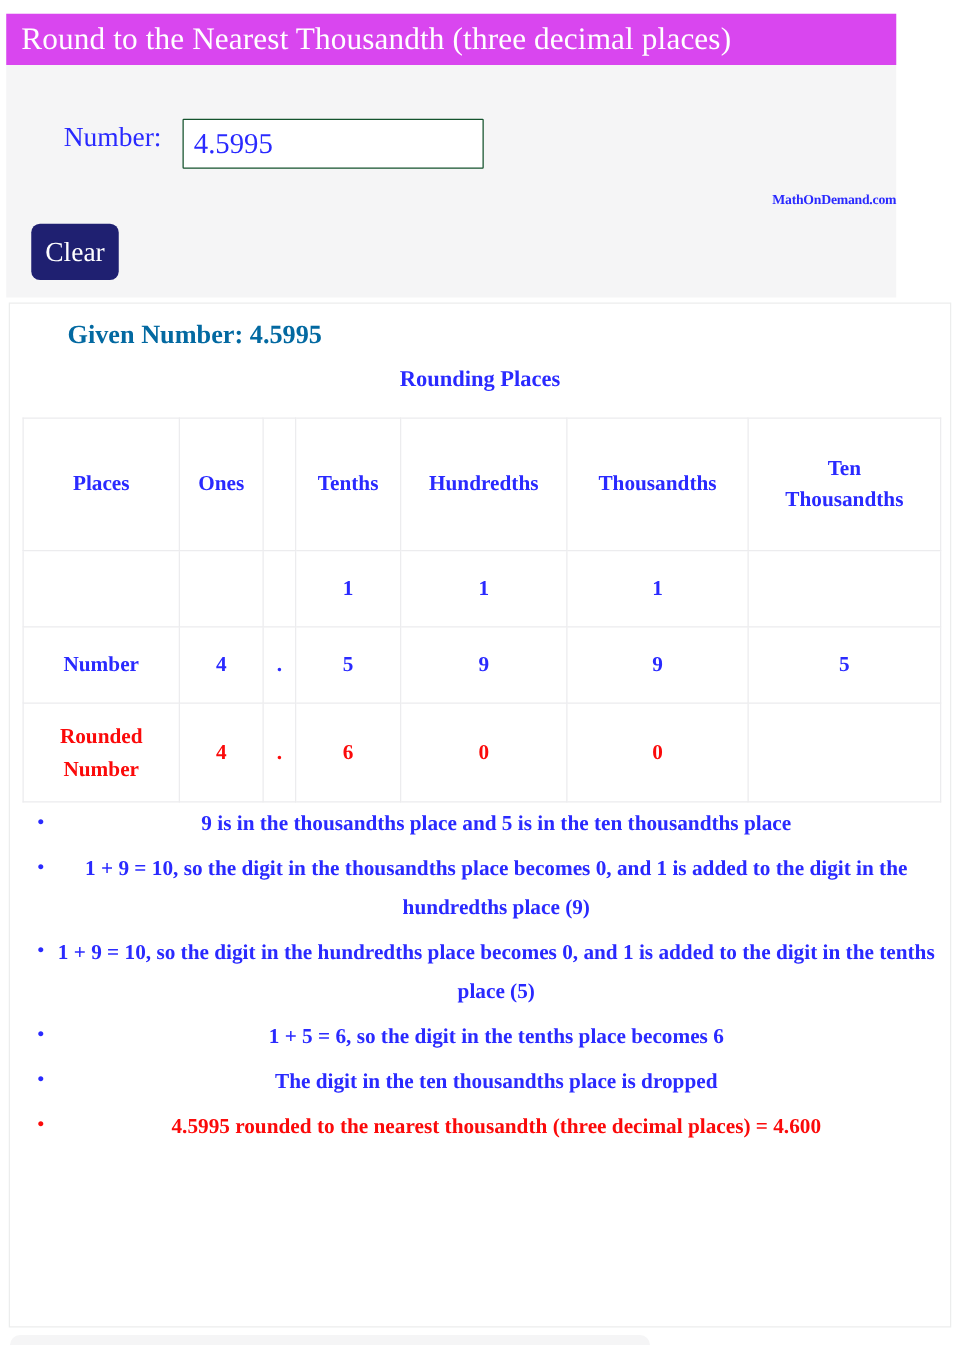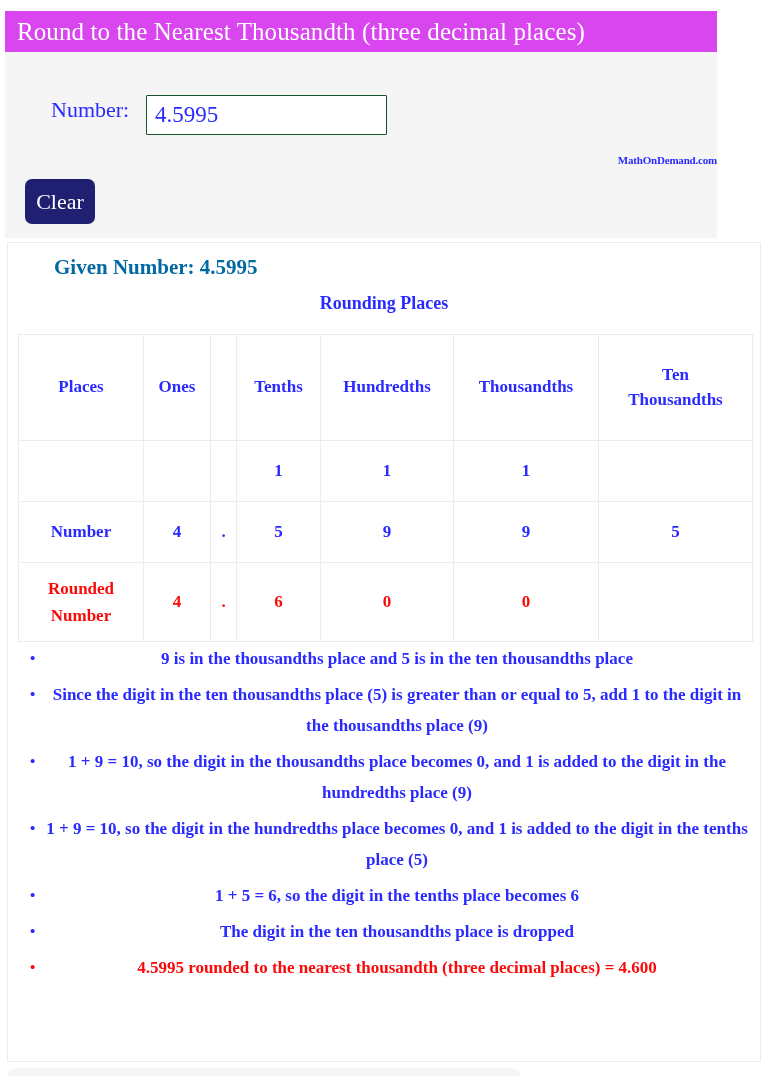--- a/index.html
+++ b/index.html
@@ -300,21 +300,20 @@
         <td>6</td>
         <td>0</td>
         <td>0</td>
         <td></td>
       </tr>
     </tbody>
   </table>
 
   <ul class="explain">
     <li>9 is in the thousandths place and 5 is in the ten thousandths place</li>
-    <li>Since the digit in the ten thousandths place (5) is greater than or equal to 5, add 1 to the digit in the thousandths place (9)</li>
     <li>1 + 9 = 10, so the digit in the thousandths place becomes 0, and 1 is added to the digit in the hundredths place (9)</li>
     <li>1 + 9 = 10, so the digit in the hundredths place becomes 0, and 1 is added to the digit in the tenths place (5)</li>
     <li>1 + 5 = 6, so the digit in the tenths place becomes 6</li>
     <li>The digit in the ten thousandths place is dropped</li>
     <li class="result">4.5995 rounded to the nearest thousandth (three decimal places) = 4.600</li>
   </ul>
 </div>
 
 <div class="bottom-peek"></div>
 

